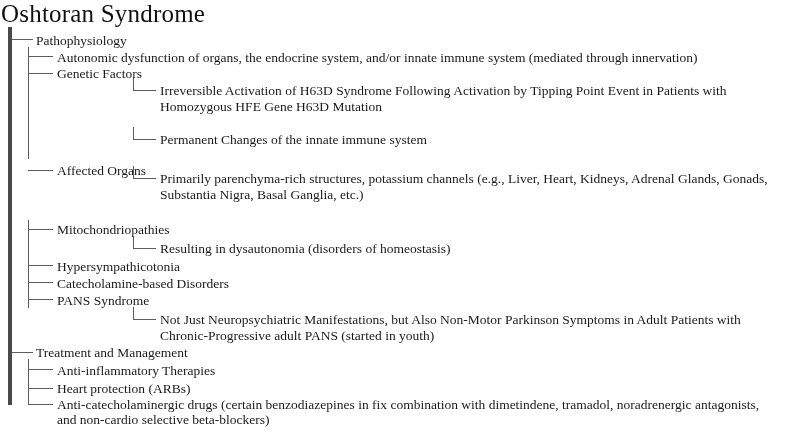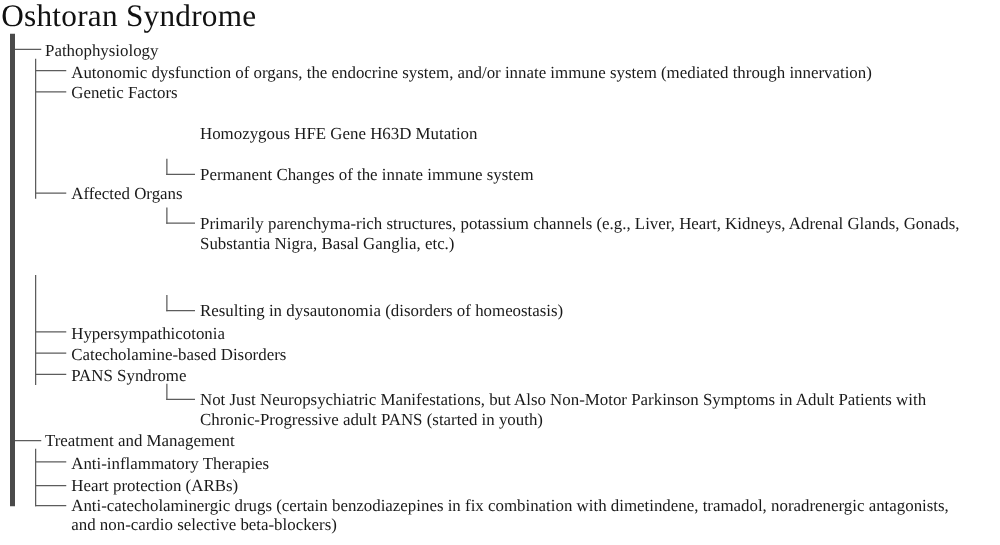--- a/index.html
+++ b/index.html
@@ -62,26 +62,28 @@
   <h1 class="title">Oshtoran Syndrome</h1>
 
   <div class="rootbar"></div>
   <div class="vseg" style="top:47px;height:111.5px"></div>
   <div class="vseg" style="top:220px;height:88px"></div>
   <div class="vseg" style="top:359px;height:45.5px"></div>
 
   <div class="row lvl1 b" style="top:31.5px">Pathophysiology</div>
   <div class="row lvl2 b" style="top:48.5px">Autonomic dysfunction of organs, the endocrine system, and/or innate immune system (mediated through innervation)</div>
   <div class="row lvl2 b" style="top:65px">Genetic Factors</div>
+  <div class="row lvl3 b" style="top:81.5px">Irreversible Activation of H63D Syndrome Following Activation by Tipping Point Event in Patients with</div>
   <div class="row lvl3" style="top:98px">Homozygous HFE Gene H63D Mutation</div>
   <div class="row lvl3 b" style="top:131px">Permanent Changes of the innate immune system</div>
-  <div class="row lvl2 b" style="top:146px">Affected Organs</div>
+  <div class="row lvl2 b" style="top:162px">Affected Organs</div>
   <div class="row lvl3 b" style="top:169.5px">Primarily parenchyma-rich structures, potassium channels (e.g., Liver, Heart, Kidneys, Adrenal Glands, Gonads,</div>
   <div class="row lvl3" style="top:186px">Substantia Nigra, Basal Ganglia, etc.)</div>
 
+  <div class="row lvl2 b" style="top:221px">Mitochondriopathies</div>
   <div class="row lvl3 b" style="top:239.5px">Resulting in dysautonomia (disorders of homeostasis)</div>
   <div class="row lvl2 b" style="top:257.5px">Hypersympathicotonia</div>
   <div class="row lvl2 b" style="top:291.5px">PANS Syndrome</div>
   <div class="row lvl2 b" style="top:274.5px">Catecholamine-based Disorders</div>
   <div class="row lvl3 b" style="top:310.5px">Not Just Neuropsychiatric Manifestations, but Also Non-Motor Parkinson Symptoms in Adult Patients with</div>
   <div class="row lvl3" style="top:327px">Chronic-Progressive adult PANS (started in youth)</div>
 
   <div class="row lvl1 b" style="top:344px">Treatment and Management</div>
   <div class="row lvl2 b" style="top:361.5px">Anti-inflammatory Therapies</div>
   <div class="row lvl2 b" style="top:380px">Heart protection (ARBs)</div>

